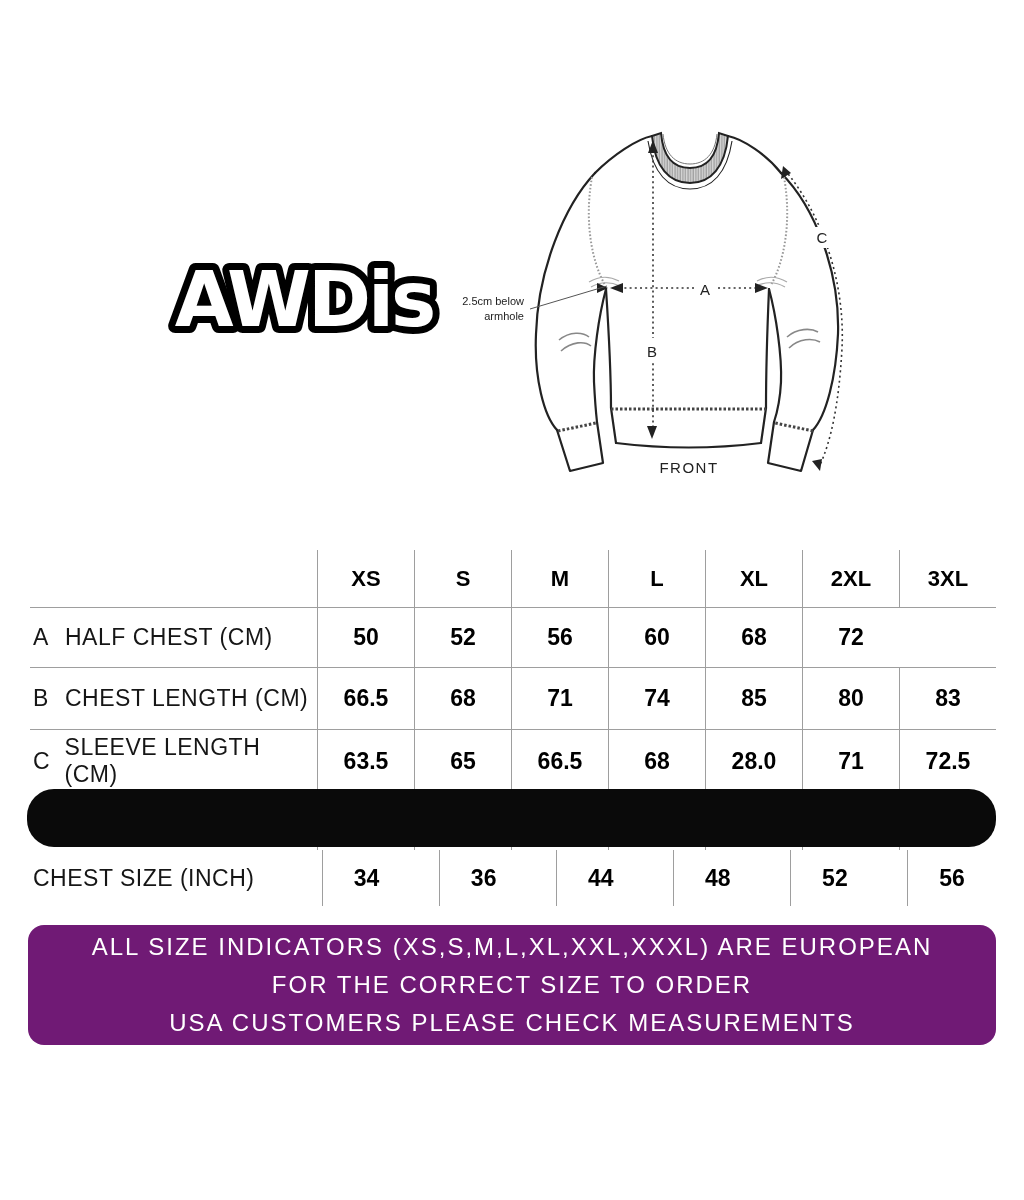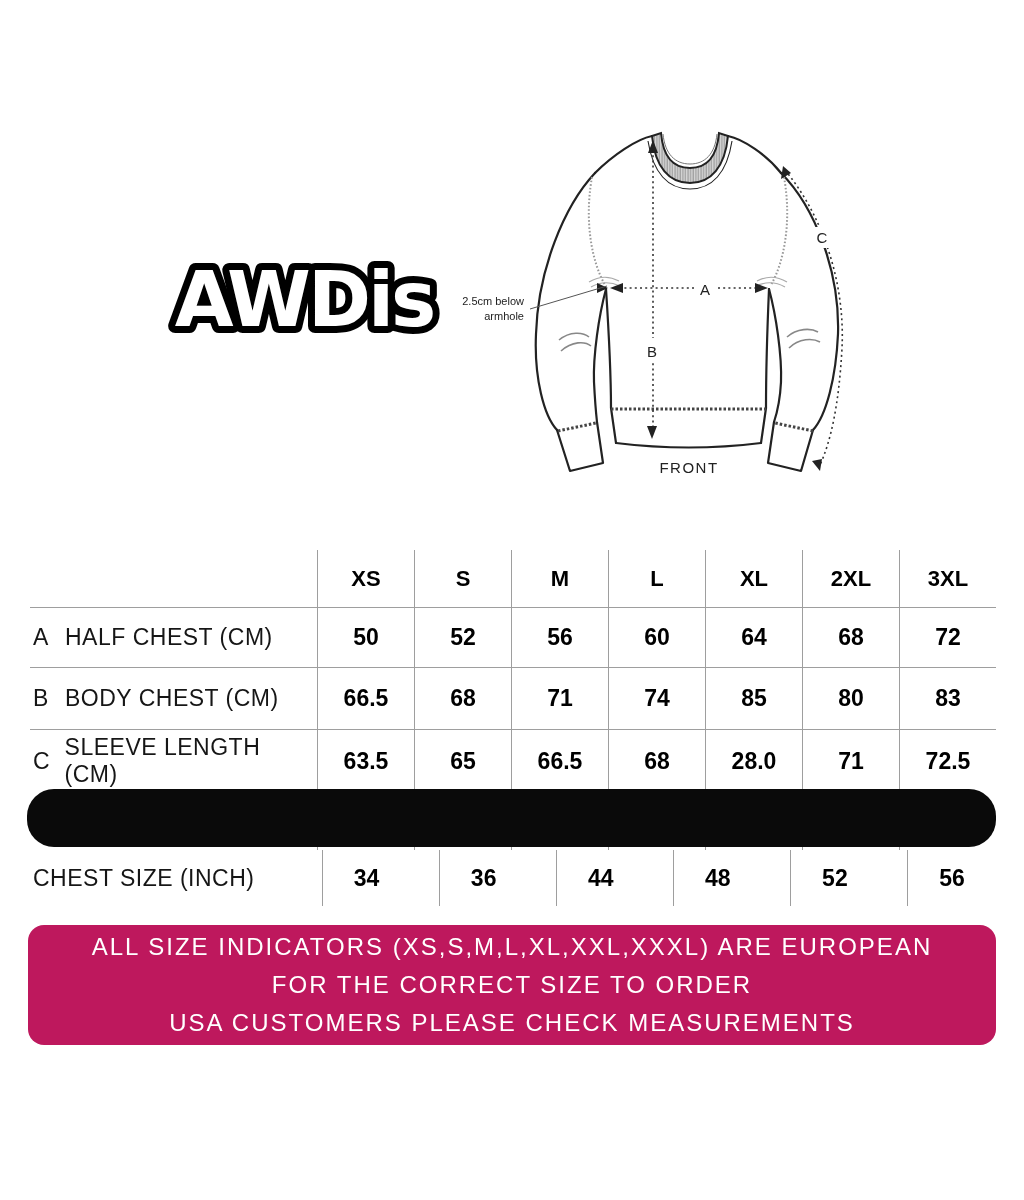--- a/index.html
+++ b/index.html
@@ -31,21 +31,21 @@
   .lbl{width:287px;display:flex;align-items:center;padding-left:3px;
        font-size:23px;letter-spacing:0.5px;box-sizing:border-box;color:#161616;}
   .lbl .letter{display:inline-block;width:32px;}
   .cell{width:97px;border-left:1px solid #9e9e9e;display:flex;align-items:center;justify-content:center;
         font-weight:bold;font-size:23px;box-sizing:border-box;color:#000000;}
   .row-hdr .cell{font-size:22px;}
   .black-bar{position:absolute;left:-3px;top:239px;width:969px;height:58px;
              background:#0a0a0a;border-radius:27px;z-index:5;}
 
   
-  .notice{position:absolute;left:28px;top:925px;width:968px;height:120px;background:#be185d;
+  .notice{position:absolute;left:28px;top:925px;width:968px;height:120px;background:#701a75;
           border-radius:16px;color:#ffffff;display:flex;flex-direction:column;align-items:center;
           justify-content:center;text-align:center;font-size:24px;letter-spacing:2px;line-height:38px;}
 </style>
 </head>
 <body>
 
 <div class="page">
 
   <svg class="logo" viewBox="0 0 272 102">
     <text class="stroke-layer" x="136" y="76" text-anchor="middle">AWDis</text>
@@ -155,29 +155,28 @@
 
     <div class="t-row row-a">
       <div class="lbl">
         <span class="letter">A</span>
         <span>HALF CHEST (CM)</span>
       </div>
       <div class="cell">50</div>
       <div class="cell">52</div>
       <div class="cell">56</div>
       <div class="cell">60</div>
-      <div class="cell">64</div>
       <div class="cell">68</div>
       <div class="cell">72</div>
     </div>
 
     <div class="t-row row-b">
       <div class="lbl">
         <span class="letter">B</span>
-        <span>BODY CHEST (CM)</span>
+        <span>CHEST LENGTH (CM)</span>
       </div>
       <div class="cell">66.5</div>
       <div class="cell">68</div>
       <div class="cell">71</div>
       <div class="cell">74</div>
       <div class="cell">85</div>
       <div class="cell">80</div>
       <div class="cell">83</div>
     </div>
 

